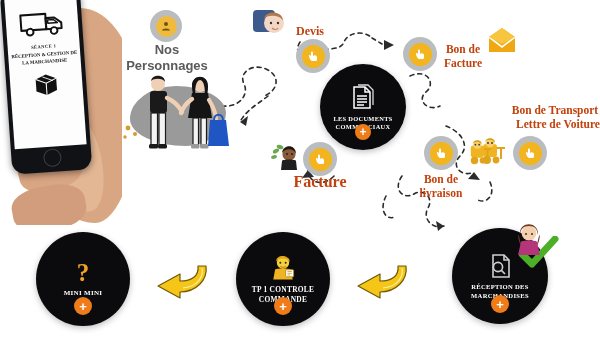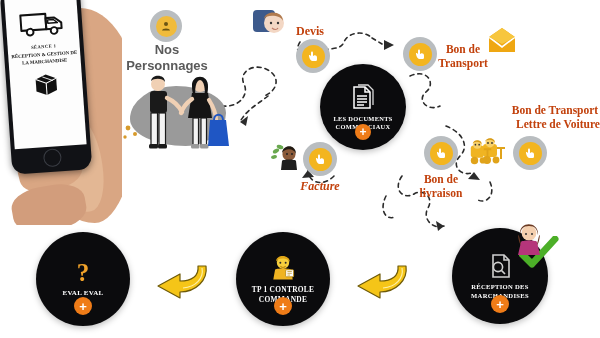--- a/index.html
+++ b/index.html
@@ -195,21 +195,21 @@
     </div>
   </div>
 
   <div class="tapbtn" style="left:403px;top:37px;width:34px;height:34px;">
     <div class="inner" style="width:23px;height:23px;">
       <svg width="12" height="12" viewBox="0 0 24 24">
         <path d="M10,3 C11.5,3 12,4.2 12,6 L12,12 L14,11 C17,10 20,12 20,15 L20,19 C20,21 18.5,22 17,22 L11,22 C8,22 6,19 5,16 L4,12 C3.6,10.4 5,9.4 6.2,10.4 L8,12 L8,6 C8,4.2 8.6,3 10,3Z" fill="#fff"></path>
       </svg>
     </div>
   </div>
-  <div class="lbl" style="left:432px;top:42px;width:62px;font-size:11.5px;">Bon de Transport</div>
+  <div class="lbl" style="left:432px;top:42px;width:62px;font-size:11.5px;">Bon de Facture</div>
   <svg class="tinyimg" style="left:487px;top:28px;" width="30" height="26" viewBox="0 0 30 26">
     <path d="M2,9 L15,0 L28,9 L28,24 L2,24 Z" fill="#efa712"></path>
     <path d="M2,9 L15,19 L28,9" fill="none" stroke="#fff" stroke-width="1.6"></path>
     <path d="M2,9 L15,0 L28,9 L15,16 Z" fill="#f7c63e"></path>
   </svg>
 
   <div class="darkcircle" style="left:320px;top:64px;width:86px;height:86px;">
     <svg width="26" height="28" viewBox="0 0 26 28" style="margin-bottom:3px;">
       <g fill="none" stroke="#fff" stroke-width="1.5">
         <path d="M4,3 H15 L20,8 V24 H4 Z"></path>
@@ -272,25 +272,25 @@
       <circle cx="21" cy="12" r="1" fill="#222"></circle>
     <path d="M11,19 C11,17 25,17 25,19 L26,28 L10,28 Z" fill="#1f1f1f"></path>
   </svg>
   <div class="tapbtn" style="left:303px;top:142px;width:34px;height:34px;">
     <div class="inner" style="width:23px;height:23px;">
       <svg width="12" height="12" viewBox="0 0 24 24">
         <path d="M10,3 C11.5,3 12,4.2 12,6 L12,12 L14,11 C17,10 20,12 20,15 L20,19 C20,21 18.5,22 17,22 L11,22 C8,22 6,19 5,16 L4,12 C3.6,10.4 5,9.4 6.2,10.4 L8,12 L8,6 C8,4.2 8.6,3 10,3Z" fill="#fff"></path>
       </svg>
     </div>
   </div>
-  <div class="lbl" style="left:288px;top:179px;width:64px;font-size:12px;font-style:italic;">Facture</div>
+  <div class="lbl" style="left:288px;top:172px;width:64px;font-size:16px;">Facture</div>
 
   <div class="darkcircle" style="left:36px;top:232px;width:94px;height:94px;">
     <div style="color:#f0a22a;font-size:25px;font-weight:bold;line-height:1;margin-bottom:4px;font-family:'Liberation Serif',serif;">?</div>
-    <div class="dc-title" style="font-size:7px;width:76px;">EVAL EVAL</div>
+    <div class="dc-title" style="font-size:7px;width:76px;">MINI MINI</div>
     <div class="plusbtn" style="left:50%;margin-left:-9px;bottom:11px;width:18px;height:18px;font-size:13px;">+</div>
   </div>
 
   <svg class="yarrow" style="left:152px;top:262px;" width="58" height="38" viewBox="0 0 58 38">
     <path d="M54,4 C56,18 44,30 28,30 L28,36 L6,24 L28,12 L28,19 C40,19 47,14 46,4 Z" fill="#f5c518" stroke="#6e5a08" stroke-width="1.2" stroke-linejoin="round"></path>
     <path d="M50,6 C52,16 44,25 31,26" fill="none" stroke="#fdf0a8" stroke-width="1.2"></path>
   </svg>
 
   <div class="darkcircle" style="left:236px;top:232px;width:94px;height:94px;">
     <svg width="30" height="28" viewBox="0 0 34 30" style="margin-bottom:3px;">

